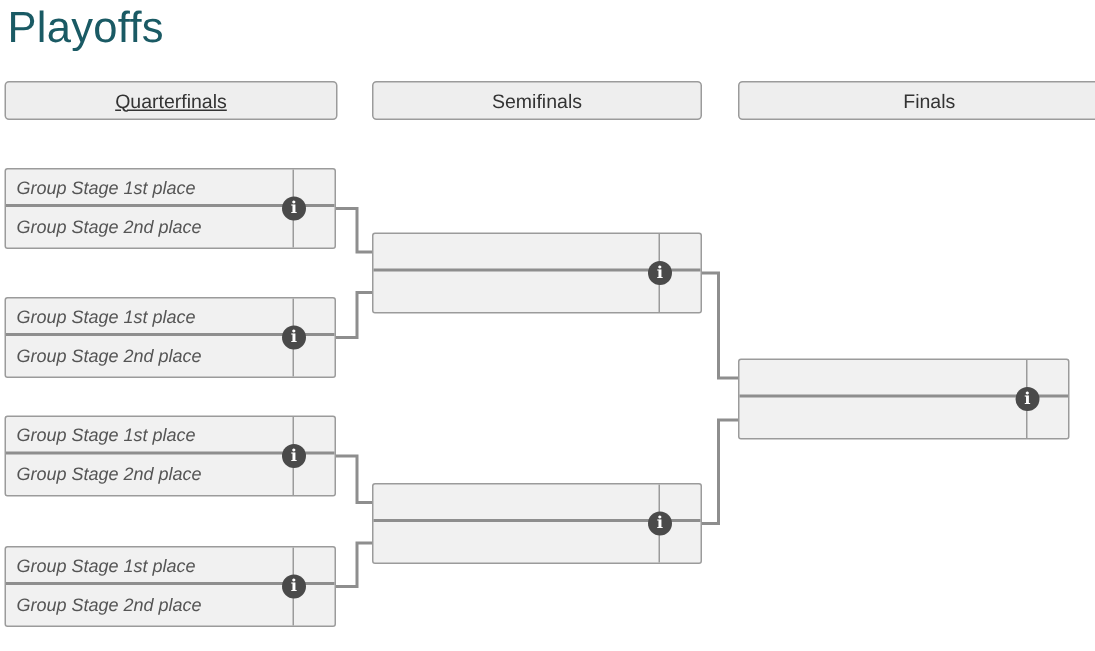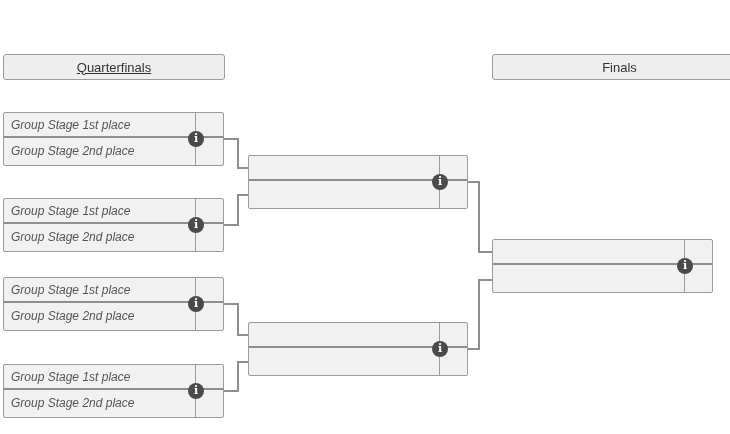--- a/index.html
+++ b/index.html
@@ -54,23 +54,27 @@
     font-family: "DejaVu Serif", serif; font-weight: bold; font-size: 11px;
     line-height: 16px; text-align: center;
     cursor: pointer; z-index: 3;
   }
 </style>
 </head>
 <body>
 
 <div class="stage">
 
+  <div class="page-title">Playoffs</div>
 
   <div class="round-header" style="left:3px; width:222px;">
     <span style="text-decoration: underline;">Quarterfinals</span>
+  </div>
+  <div class="round-header" style="left:248px; width:220px;">
+    <span>Semifinals</span>
   </div>
   <div class="round-header" style="left:492px; width:255px;">
     <span>Finals</span>
   </div>
 
   <svg class="connectors" width="730" height="434" viewBox="0 0 730 434">
     <g fill="none" stroke="#8e8e8e" stroke-width="2">
       <polyline points="224,139 238,139 238,168 248,168"></polyline>
       <polyline points="224,225 238,225 238,195 248,195"></polyline>
       <polyline points="224,304 238,304 238,335 248,335"></polyline>

